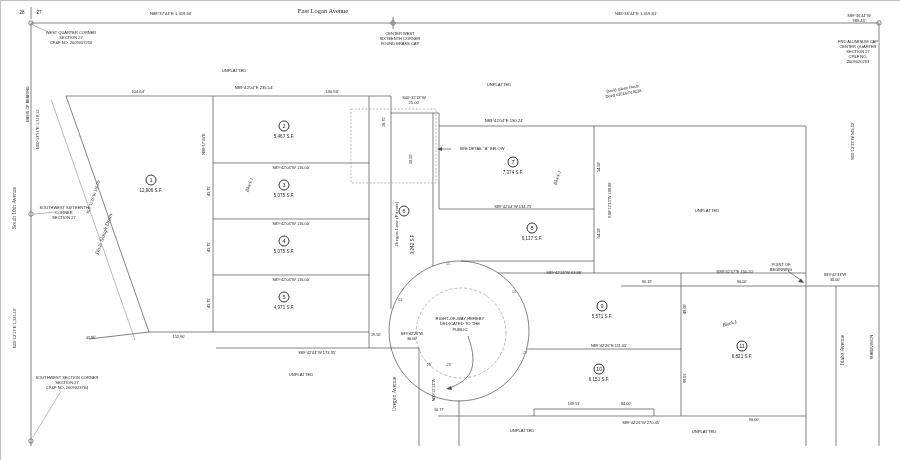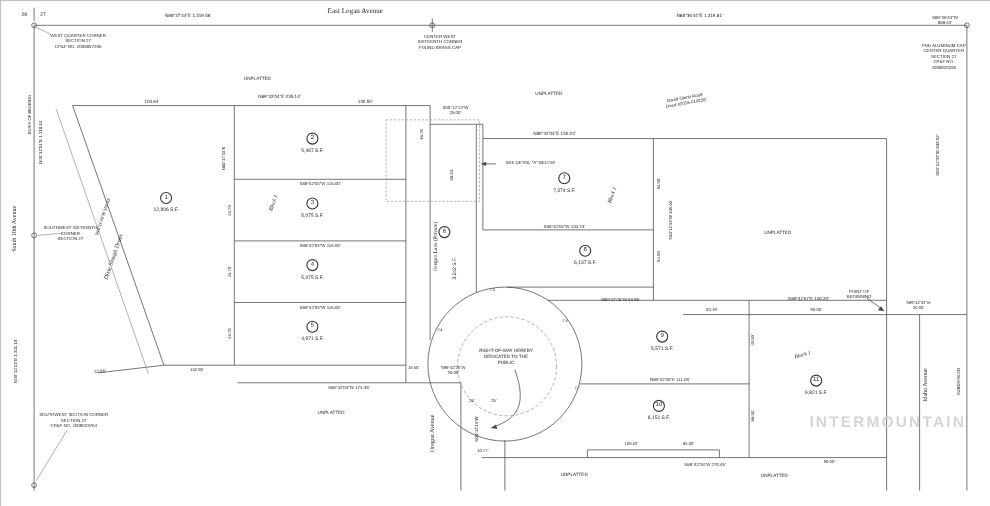--- a/index.html
+++ b/index.html
@@ -185,15 +185,14 @@
       <div class="lotnum" style="left: 531px; top: 227px;">8</div>
       <div class="ann lotarea" style="left: 531px; top: 238px; --r: 0deg;">6,137 S.F.</div>
       <div class="lotnum" style="left: 601px; top: 305px;">9</div>
       <div class="ann lotarea" style="left: 601px; top: 316px; --r: 0deg;">5,571 S.F.</div>
       <div class="lotnum" style="left: 598px; top: 368px;">10</div>
       <div class="ann lotarea" style="left: 598px; top: 379px; --r: 0deg;">6,151 S.F.</div>
       <div class="lotnum" style="left: 741px; top: 345px;">11</div>
       <div class="ann lotarea" style="left: 741px; top: 356px; --r: 0deg;">6,821 S.F.</div>
     </div>
 
-  <div class="watermark">INTERMOUNTAIN</div>
 
 </div>
 
 </body></html>

